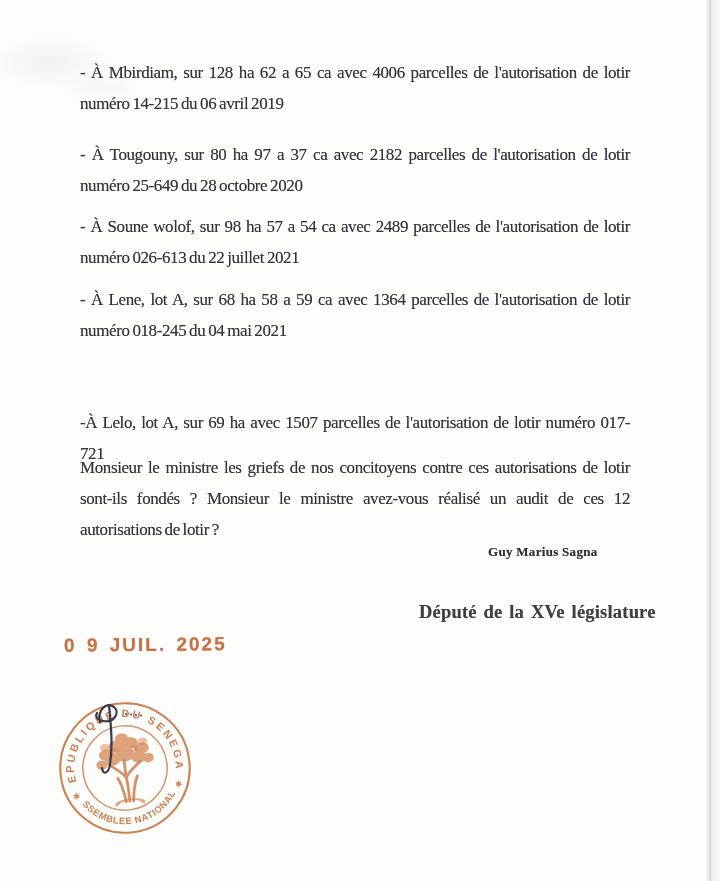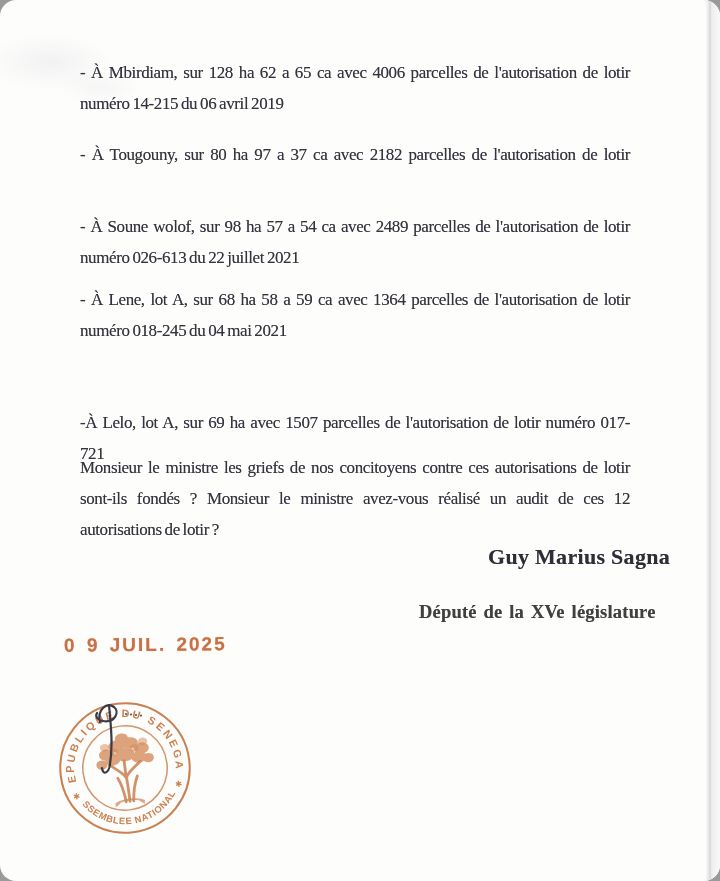--- a/index.html
+++ b/index.html
@@ -4,21 +4,20 @@
 <style>
   html,body{margin:0;padding:0;background:#9a9a9a;}
   .page{
     position:relative;
     width:720px;height:881px;
     margin:0 auto;
     background:#fdfdfc;
     overflow:hidden;
     font-family:"Liberation Serif", serif;
     color:#34343f;
-    border-radius:16px;
   }
   
   .smudge-topleft{
     position:absolute;left:-10px;top:-8px;width:190px;height:120px;
     background:
       radial-gradient(ellipse 90px 40px at 60px 70px, rgba(190,190,195,.18), transparent 70%),
       radial-gradient(ellipse 60px 25px at 110px 95px, rgba(200,200,205,.14), transparent 70%);
     pointer-events:none;
   }
   .edge-right{
@@ -43,21 +42,21 @@
     white-space:normal;
     text-align:justify;
     -moz-text-align-last:justify;
     text-align-last:justify;
   }
   .p1{top:57px;}  .p2{top:139px;} .p3{top:211px;}
   .p4{top:284px;} .p5{top:359px;margin-top:48px;} .p6{top:452px;}
 
   .sig-name{
     position:absolute;left:488px;top:544px;
-    font-size:22px;font-weight:bold;letter-spacing:.3px;
+    font-size:13px;font-weight:bold;letter-spacing:.3px;
     color:#2e2e38;text-shadow:0 0 .6px rgba(46,46,56,.5);
   }
   .sig-title{
     position:absolute;left:419px;top:590px;
     font-size:18.5px;font-weight:bold;letter-spacing:.2px;word-spacing:2px;
     color:#404040;text-shadow:0 0 .6px rgba(46,46,56,.5);margin-top:12px;
   }
 
   
   .date-stamp{
@@ -91,20 +90,21 @@
 <div class="page">
 
   <div class="smudge-topleft"></div>
 
   <div class="para p1">
     <div class="line just">- À Mbirdiam, sur 128 ha 62 a 65 ca avec 4006 parcelles de l'autorisation de lotir</div>
     <div class="line">numéro 14-215 du 06 avril 2019</div>
   </div>
   <div class="para p2">
     <div class="line just">- À Tougouny, sur 80 ha 97 a 37 ca avec 2182 parcelles de l'autorisation de lotir</div>
+    <div class="line">numéro 25-649 du 28 octobre 2020</div>
   </div>
   <div class="para p3">
     <div class="line just">- À Soune wolof, sur 98 ha 57 a 54 ca avec 2489 parcelles de l'autorisation de lotir</div>
     <div class="line">numéro 026-613 du 22 juillet 2021</div>
   </div>
   <div class="para p4">
     <div class="line just">- À Lene, lot A, sur 68 ha 58 a 59 ca avec 1364 parcelles de l'autorisation de lotir</div>
     <div class="line">numéro 018-245 du 04 mai 2021</div>
   </div>
   <div class="para p5">

